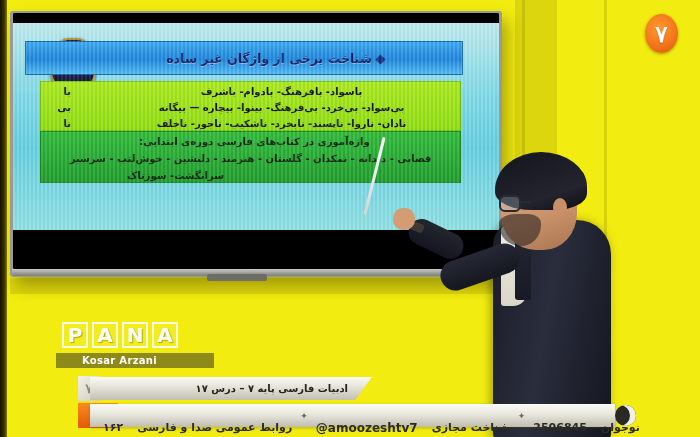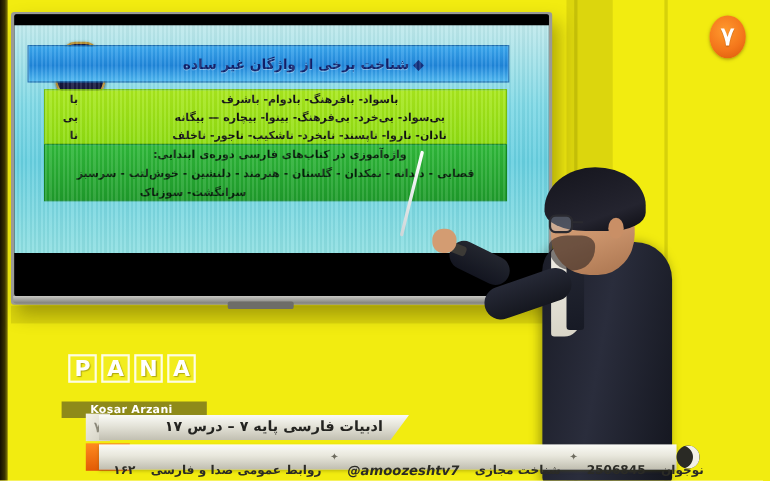--- a/index.html
+++ b/index.html
@@ -237,38 +237,38 @@
   .pana-l {
     width:26px; height:26px;
     border: 2px solid rgba(255,255,255,.88);
     color:#ffffff; font-weight:bold; font-size:20px;
     display:flex; align-items:center; justify-content:center;
     font-family:"DejaVu Sans", sans-serif;
     text-shadow: 1px 1px 1px rgba(120,110,0,.55);
     background: rgba(255,255,255,0.06);
   }
   #pana-sub {
-    margin-top:17px; margin-left:-6px;
+    margin-top:5px; margin-left:-6px;
     background: rgba(80,78,30,0.62);
     color:#ffffff; font-size:10px; font-weight:bold;
     padding:2px 10px 2px 26px; letter-spacing:.3px;
-    width: 132px;
+    width: 158px;
   }
 
   
   #banner-title {
     position:absolute; left:90px; top:377px; width:282px; height:23px;
     background: linear-gradient(180deg,#fbfbf7 0%, #e2e1d6 48%, #c2c0b2 100%);
     display:flex; align-items:center; justify-content:flex-start;
     padding-right: 18px; direction: rtl;
     box-shadow: 0 1px 3px rgba(90,85,0,.35);
     clip-path: polygon(0 0, 100% 0, 94% 100%, 0 100%);
   }
   #banner-title .txt {
-    color:#232320; font-weight:bold; font-size:13px; white-space:nowrap;
+    color:#232320; font-weight:bold; font-size:10px; white-space:nowrap;
     padding-right: 6px;
   }
   #banner-title-flag {
     position:absolute; left:78px; top:376px; width:22px; height:25px;
     background: linear-gradient(135deg,#f4f2e8 0%,#cfcdbf 100%);
     transform: skewX(-16px);
     display:flex; align-items:center; justify-content:center;
   }
   .flag-7 { color:#8a8778; font-weight:bold; font-size:13px; transform: skewX(16px); font-family:"DejaVu Serif", serif; }
 
@@ -276,21 +276,21 @@
     position:absolute; left:90px; top:404px; width:525px; height:23px;
     background: linear-gradient(180deg,#fbfbf7 0%, #e8e7dc 45%, #bfbdaf 100%);
     display:flex; align-items:center; justify-content:flex-end;
     direction: rtl; padding-left: 6px; padding-right: 10px;
     box-shadow: 0 1px 3px rgba(90,85,0,.35);
   }
   #banner-ticker .seg {
     color:#2b2b26; font-weight:bold; font-size:11px; white-space:nowrap;
     padding: 0 7px; direction: rtl; margin-top: 24px;
   }
-  #banner-ticker .seg.latin { direction: ltr; font-size:12px;font-style:italic; }
+  #banner-ticker .seg.latin { direction: ltr; font-size:12px; }
   .dot-sep { color:#6d6b5e; font-size:9px; padding:0 1px; }
   #ticker-orange {
     position:absolute; left:78px; top:403px; width:40px; height:25px;
     background: linear-gradient(180deg,#ff8a1f,#e25a05);
     transform: skewX(-16px);
     display:flex; align-items:center; justify-content:center;
   }
   .ticker-7 { color:#fff; font-weight:bold; font-size:14px; transform: skewX(16px); font-family:"DejaVu Serif", serif; }
   #ticker-moon {
     position:absolute; right:64px; top:405px; width:21px; height:21px;

